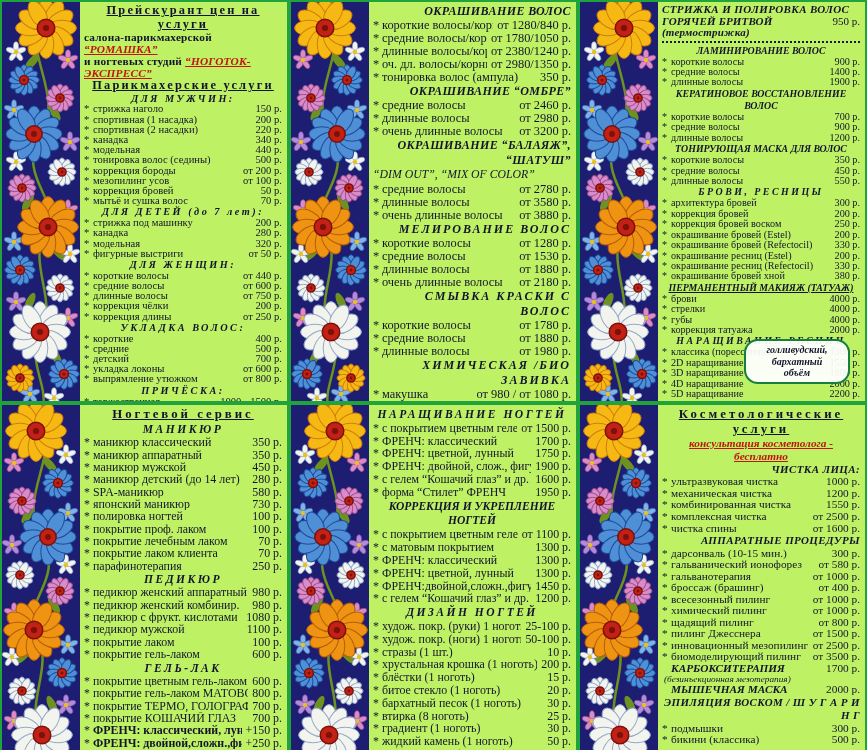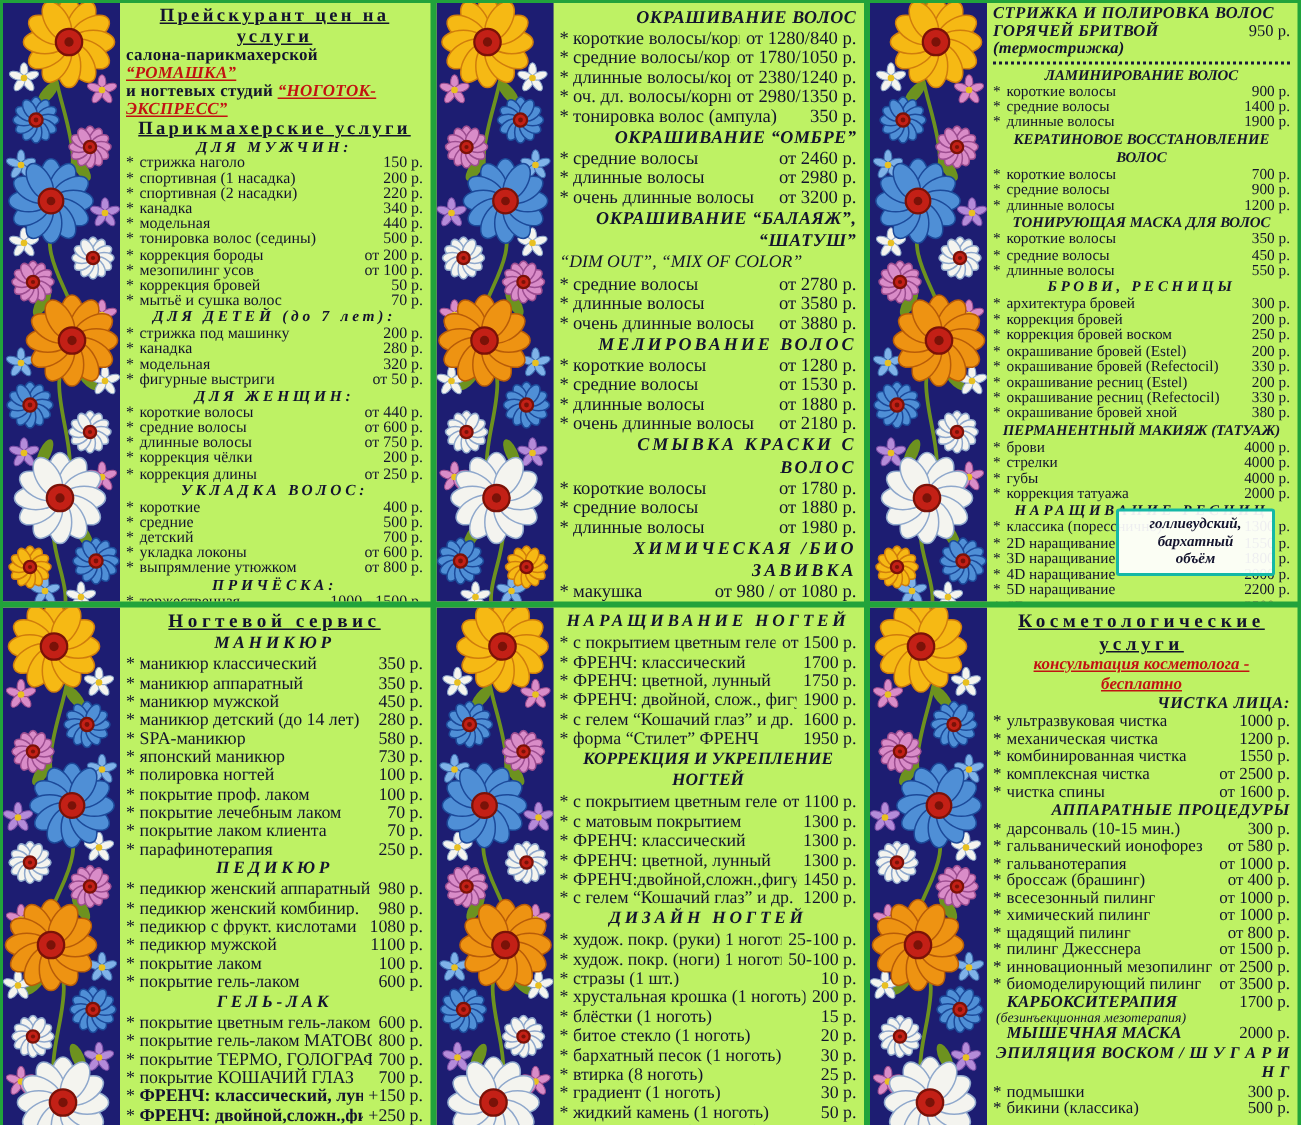--- a/index.html
+++ b/index.html
@@ -35,21 +35,21 @@
   .lab.bold{font-weight:bold}
   .lab.ital{font-style:italic}
   .pr{flex:none;text-align:right;padding-left:4px}
   .note{font-size:calc(var(--fs)*0.82);font-style:italic;line-height:calc(var(--lh)*0.85);padding-left:2px}
 
   .hd{font-weight:bold;font-style:italic;text-align:center;
       font-size:calc(var(--fs)*0.97);line-height:calc(var(--lh)*1.16)}
   .hd.sp{letter-spacing:2.5px}
   .hd.left{text-align:right;letter-spacing:0.4px}
   .hd.left.sp{letter-spacing:2px}
-  .hd.u{}
+  .hd.u{text-decoration:underline}
   .hd2{font-weight:normal;font-style:italic;text-align:left;
       font-size:calc(var(--fs)*0.95);line-height:calc(var(--lh)*1.1)}
 
   
   .t1{font-weight:bold;text-align:center;letter-spacing:2.2px;text-decoration:underline;
       font-size:12.4px;line-height:13.5px}
   .t2{text-align:left;font-weight:bold;font-size:11.3px;line-height:12px;letter-spacing:0.2px}
   .redname{color:#c21212;font-style:italic;text-decoration:underline}
 
   
@@ -58,21 +58,21 @@
   .psub{text-align:center;font-weight:bold;font-style:italic;color:#c21212;
       text-decoration:underline;font-size:11.3px;line-height:13px}
 
   
   .h3l{font-weight:bold;font-style:italic;font-size:11px;line-height:11.5px;letter-spacing:0.4px}
   .h3row{display:flex;align-items:baseline;font-size:11px;line-height:11.5px}
   .h3row .n{font-weight:bold;font-style:italic;flex:1;letter-spacing:0.2px}
   .divdot{border-top:2px dotted #1a1a3a;margin:2px 0 2px}
 
   .badge{position:absolute;left:86px;top:337px;width:100px;
-      border:2px solid #14b8a6;border-radius:2px;background:rgba(255,255,255,.93);
+      border:2px solid #15803d;border-radius:14px;background:rgba(255,255,255,.93);
       text-align:center;font-style:italic;font-weight:bold;font-size:10px;line-height:11.5px;
       padding:3px 1px;color:#13132e}
 </style>
 <title>Прейскурант цен на услуги</title></head>
 <body>
 
 <div class="grid">
   <section class="panel p1" id="panel-1">
     <div class="strip">
         <svg width="78" height="100%" viewBox="0 0 78 400" preserveAspectRatio="xMidYMin slice" xmlns="http://www.w3.org/2000/svg">

